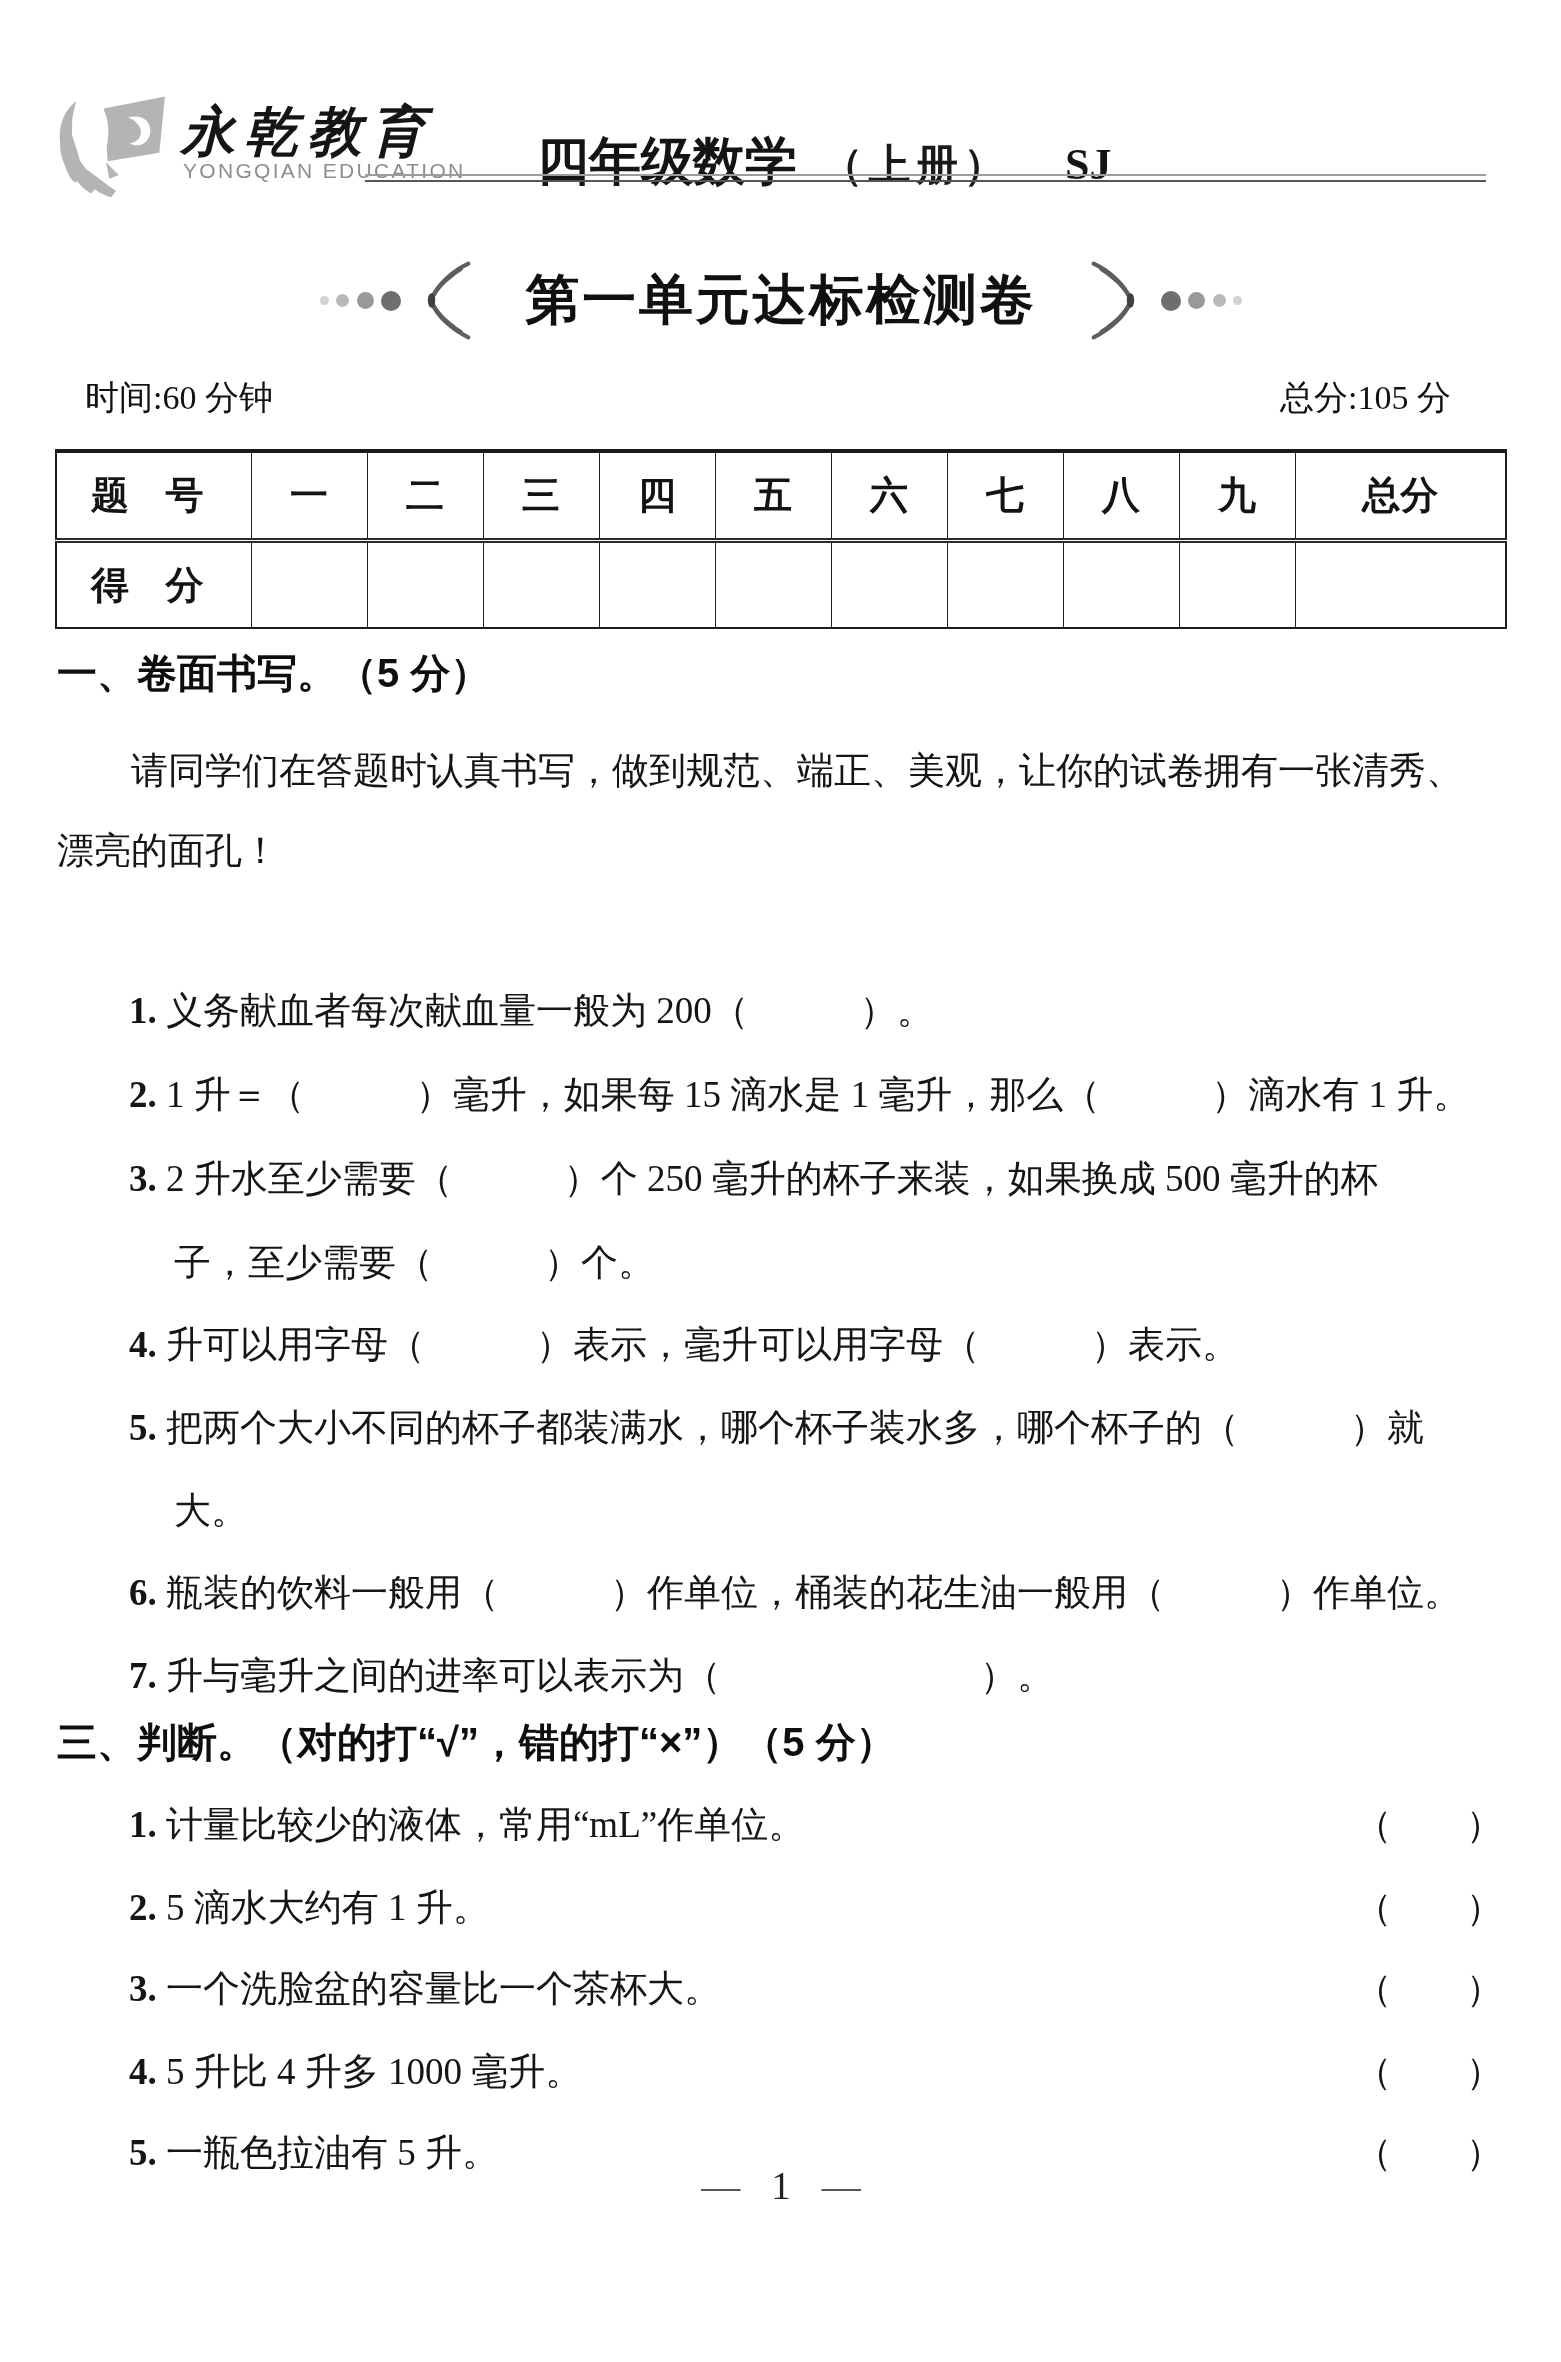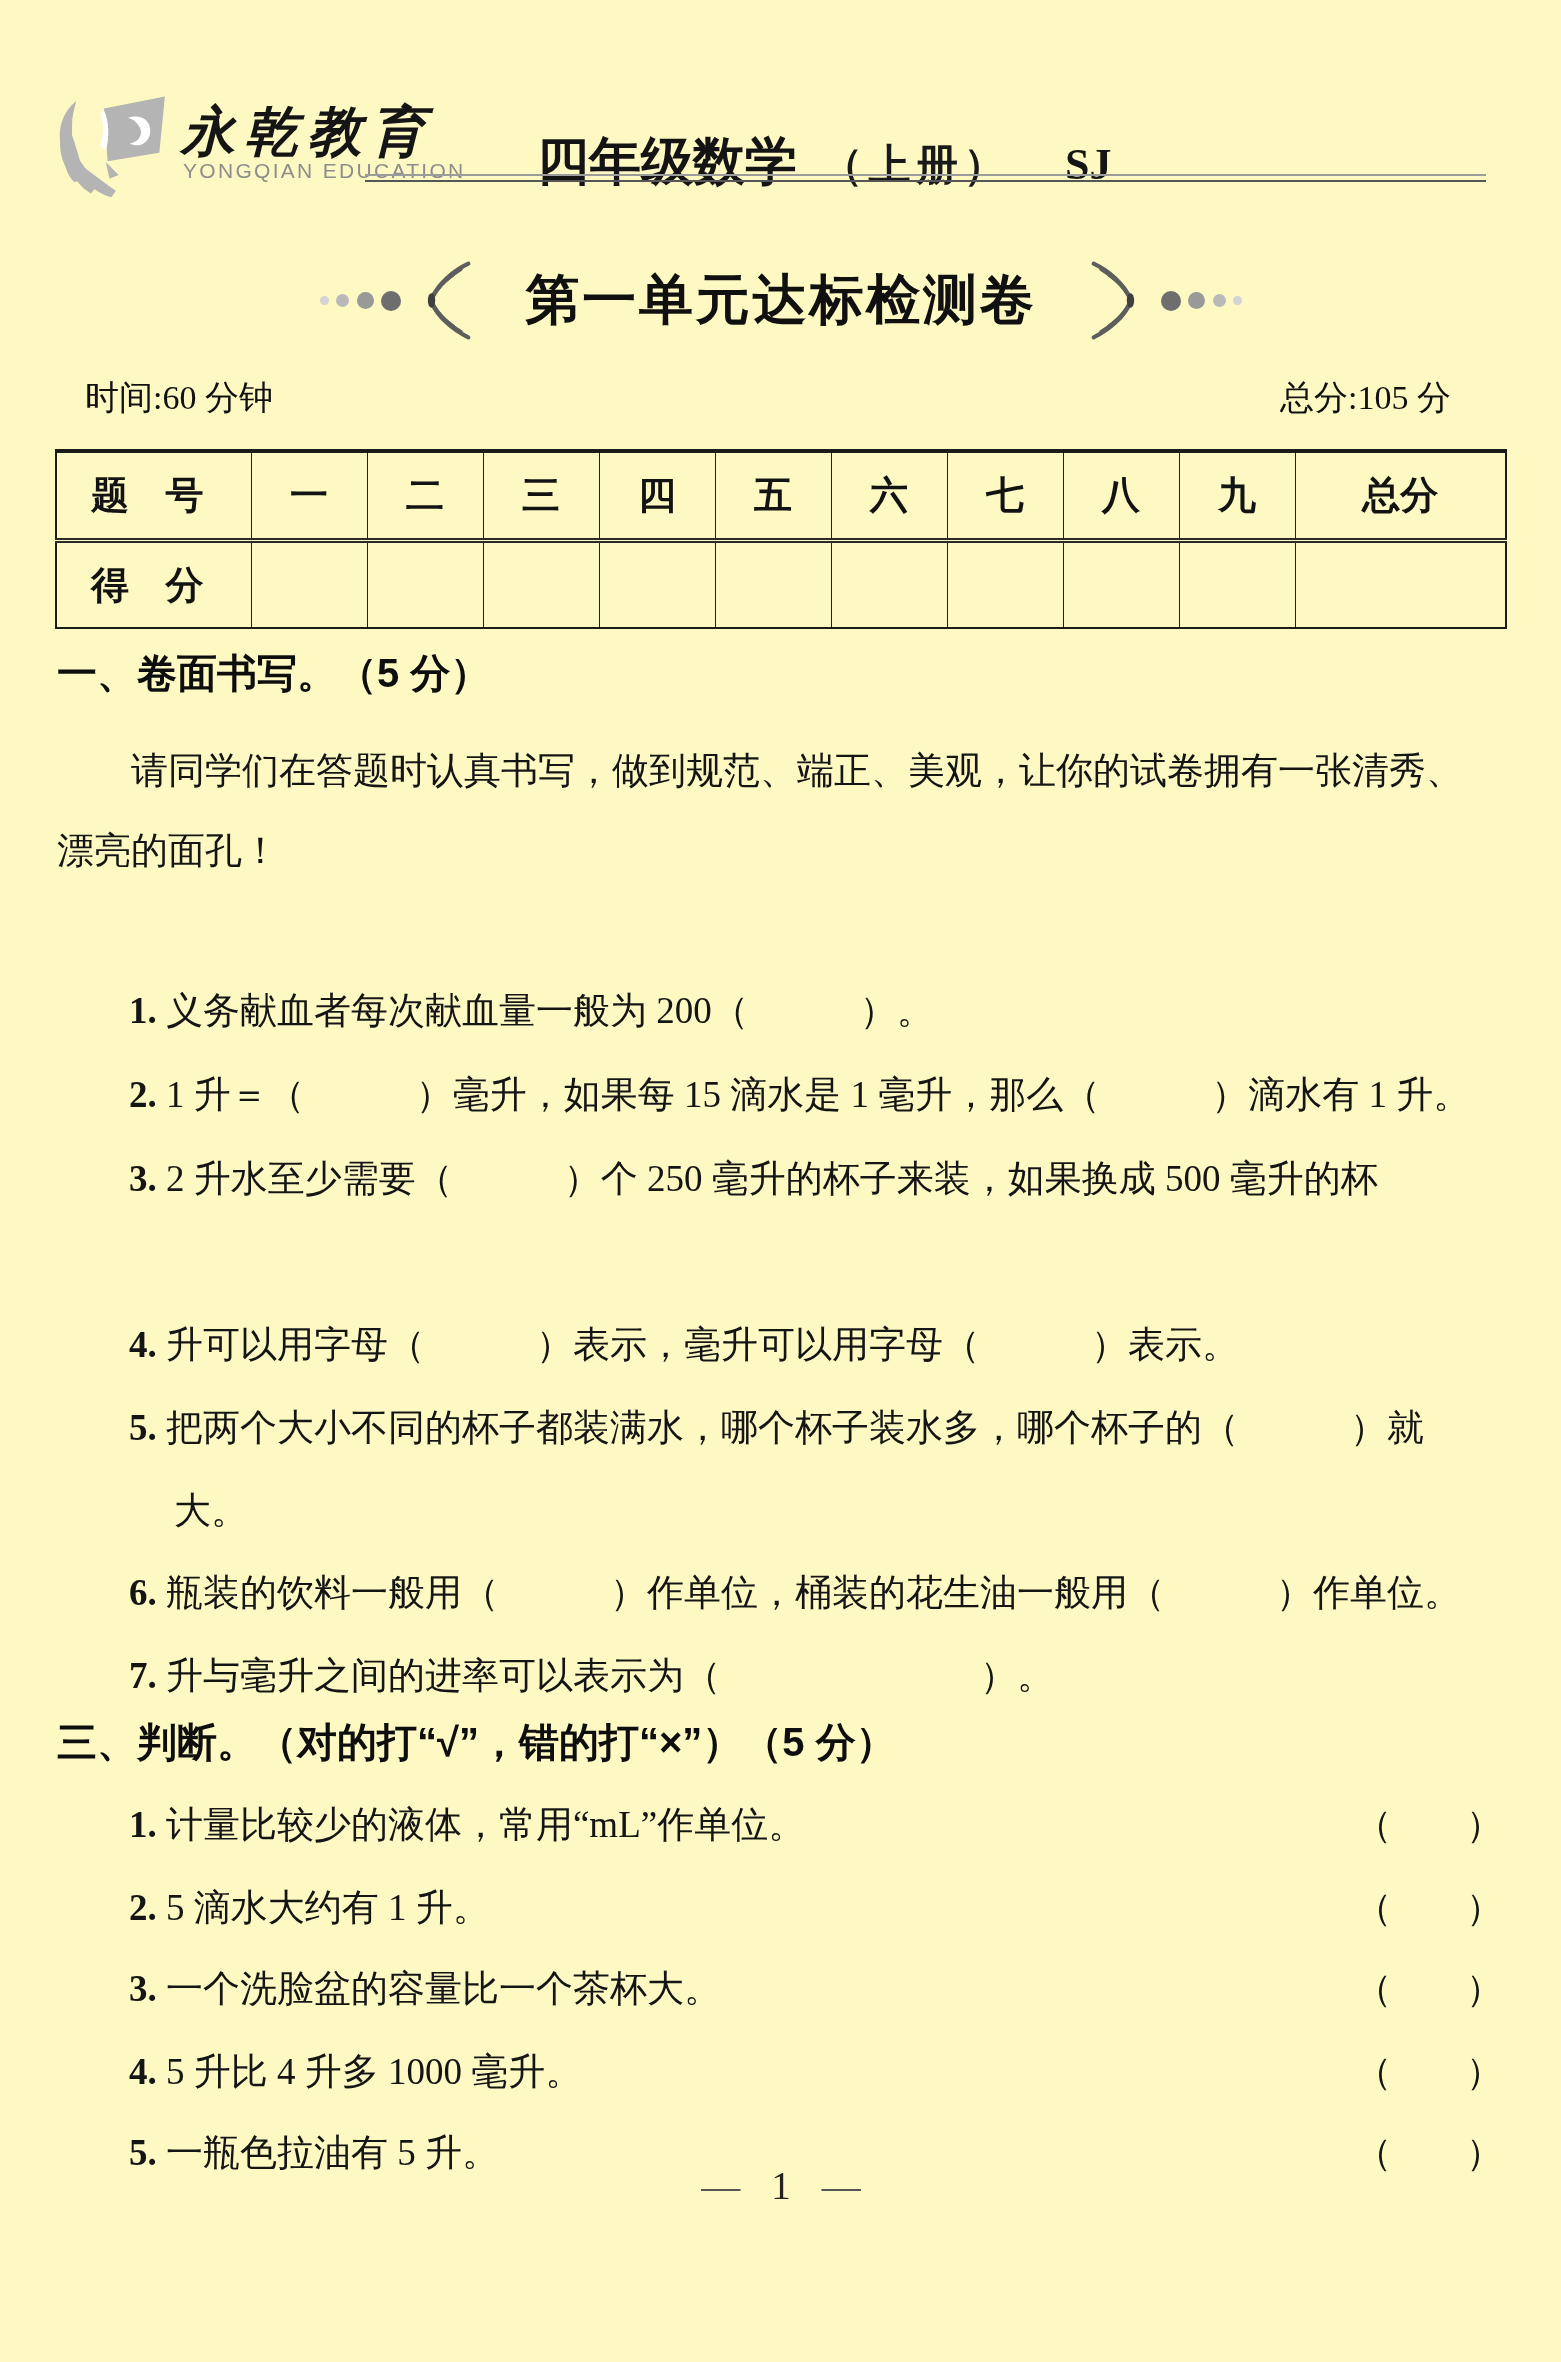--- a/index.html
+++ b/index.html
@@ -1,16 +1,16 @@
 <!DOCTYPE html>
 <html style="font-size:14.8px"><head>
 <meta charset="utf-8">
 <style>
   html,body{margin:0;padding:0;background:#e8e8e8;}
-  #page{position:relative;width:1562px;height:2363px;background:#fef9c3;overflow:hidden;
+  #page{position:relative;width:1562px;height:2363px;background:#ffffff;overflow:hidden;
         font-family:"Liberation Serif","DejaVu Serif",serif;color:#111;}
 
   
   #logo-svg{position:absolute;left:54px;top:90px;}
   .logo-cn{position:absolute;left:181px;top:96px;font-family:"DejaVu Serif","Liberation Serif",serif;
            font-weight:700;font-size:54px;letter-spacing:9.2px;color:#151515;font-style:italic;}
   .logo-en{position:absolute;left:183px;top:159px;font-family:"Liberation Sans","DejaVu Sans",sans-serif;
            font-size:21px;letter-spacing:2.3px;color:#8d8d8d;}
   .head-title{position:absolute;left:537px;top:127px;white-space:nowrap;}
   .head-subject{font-family:"Liberation Sans","DejaVu Sans",sans-serif;font-weight:700;font-size:52px;color:#141414;}
@@ -180,20 +180,23 @@
 
   <div class="t-line" style="left:129px;top:969px;">
     <span class="num">1.</span><span>义务献血者每次献血量一般为 200（　　　）。</span>
   </div>
   <div class="t-line" style="left:129px;top:1053px;">
     <span class="num">2.</span><span>1 升＝（　　　）毫升，如果每 15 滴水是 1 毫升，那么（　　　）滴水有 1 升。</span>
   </div>
   <div class="t-line" style="left:129px;top:1137px;">
     <span class="num">3.</span><span>2 升水至少需要（　　　）个 250 毫升的杯子来装，如果换成 500 毫升的杯</span>
   </div>
+  <div class="t-line" style="left:174px;top:1221px;">
+    <span>子，至少需要（　　　）个。</span>
+  </div>
   <div class="t-line" style="left:129px;top:1303px;">
     <span class="num">4.</span><span>升可以用字母（　　　）表示，毫升可以用字母（　　　）表示。</span>
   </div>
   <div class="t-line" style="left:129px;top:1386px;">
     <span class="num">5.</span><span>把两个大小不同的杯子都装满水，哪个杯子装水多，哪个杯子的（　　　）就</span>
   </div>
   <div class="t-line" style="left:174px;top:1469px;">
     <span>大。</span>
   </div>
   <div class="t-line" style="left:129px;top:1551px;">

